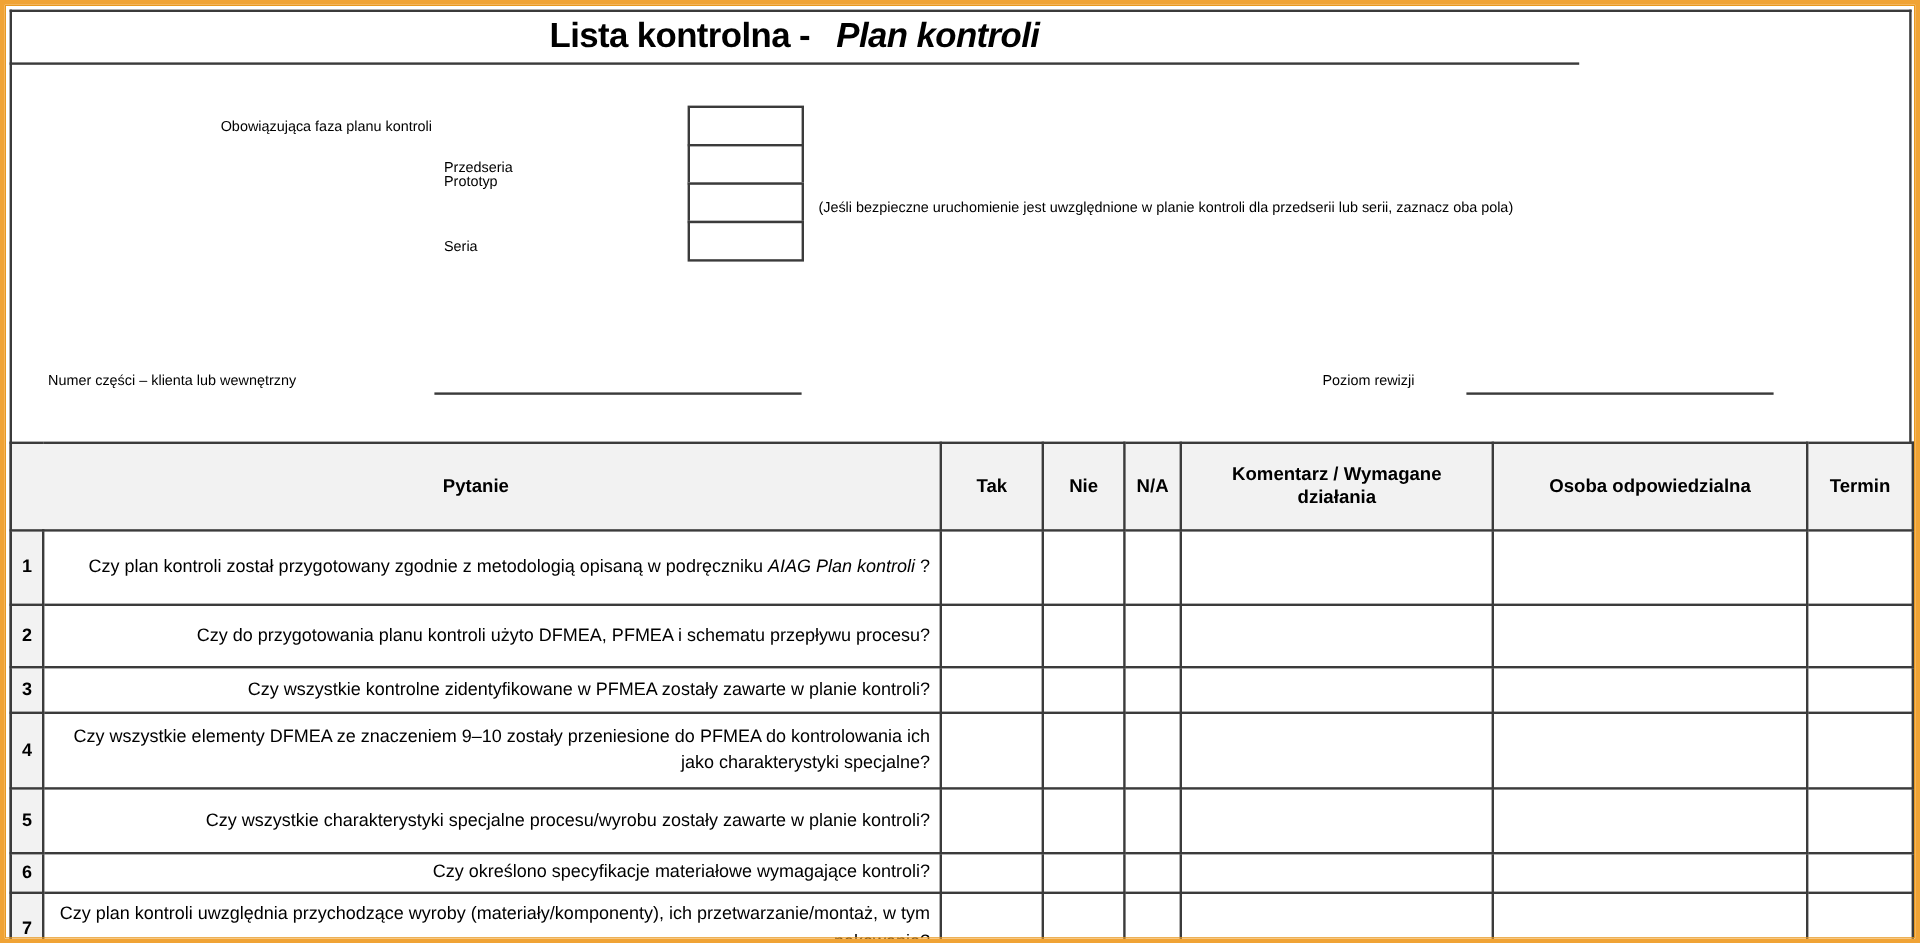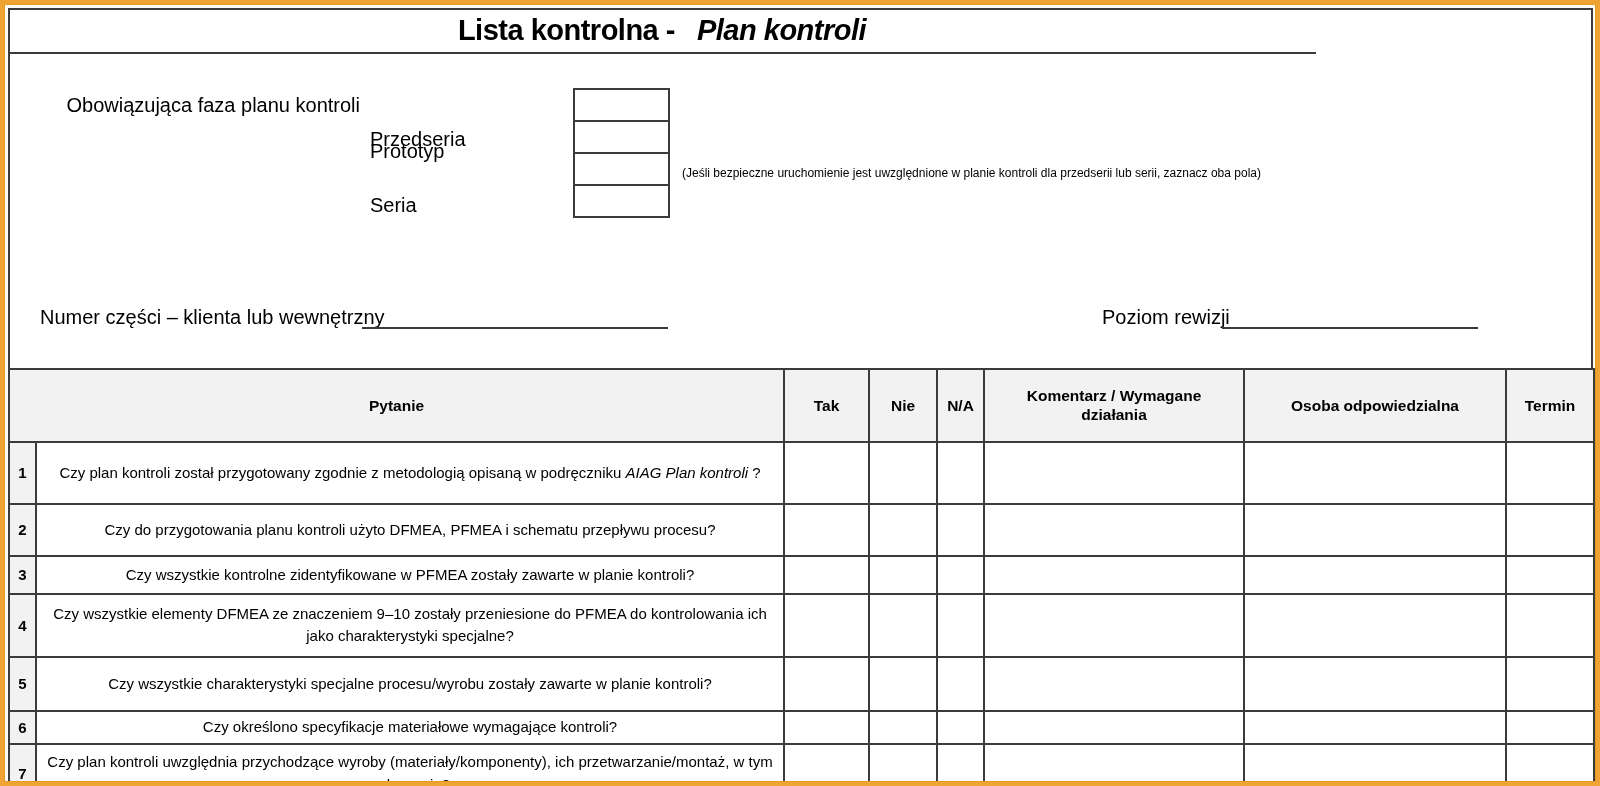--- a/index.html
+++ b/index.html
@@ -10,21 +10,21 @@
   }
   .page{position:absolute;inset:0;}
   
   .frame{position:absolute;inset:0;border:4px solid #F0A335;box-shadow:inset 0 0 0 1px #E8981F;pointer-events:none;z-index:50;}
   .sheet{position:absolute;left:8px;top:8px;width:1585px;height:778px;
          border:2px solid #3B3B3B;border-bottom:none;box-sizing:border-box;background:#fff;}
   .title-bar{position:absolute;left:8px;top:8px;width:1308px;height:46px;box-sizing:border-box;
              border-bottom:2px solid #3B3B3B;display:flex;align-items:center;justify-content:center;
              font-size:29px;font-weight:bold;letter-spacing:-0.5px;}
   .title-bar .it{font-style:italic;margin-left:22px;}
-  .lbl{position:absolute;font-size:20px;white-space:nowrap;}
+  .lbl{position:absolute;font-size:12px;white-space:nowrap;}
   .phase-label{left:40px;top:88px;width:320px;height:34px;display:flex;align-items:center;justify-content:flex-end;}
   .opt{left:370px;height:34px;display:flex;align-items:center;}
   .opt0{top:102px;margin-top:32px;} .opt1{top:122px;} .opt2{top:156px;} .opt3{top:188px;}
   .cb-stack{position:absolute;left:573px;top:88px;width:97px;}
   .cb{width:97px;height:34px;border:2px solid #3B3B3B;box-sizing:border-box;background:#fff;}
   .cb + .cb{margin-top:-2px;}
   .note{position:absolute;left:682px;top:156px;height:34px;display:flex;align-items:center;
         font-size:12px;white-space:nowrap;}
   .field-label{top:306px;height:22px;display:flex;align-items:center;}
   .part-label{left:40px;}
@@ -32,21 +32,21 @@
   .uline{position:absolute;top:308px;height:21px;border-bottom:2px solid #3a3a3a;box-sizing:border-box;background:transparent;}
   .part-line{left:362px;width:306px;}
   .rev-line{left:1222px;width:256px;}
   .table-wrap{position:absolute;left:8px;top:368px;width:1585px;}
   table{border-collapse:collapse;table-layout:fixed;width:1585px;}
   th,td{border:2px solid #3B3B3B;box-sizing:border-box;padding:0;}
   thead th{background:#F2F2F2;font-weight:bold;font-size:15.5px;text-align:center;vertical-align:middle;line-height:1.25;}
   thead tr{height:50px;}
   th.comment-h{padding:16px 24px;}
   td.num{background:#F2F2F2;font-weight:bold;font-size:15px;text-align:center;vertical-align:middle;}
-  td.q{font-size:15px;line-height:1.5;text-align:center;vertical-align:middle;padding:3px 8px;border-radius:24px;}
+  td.q{font-size:15px;line-height:1.5;text-align:right;vertical-align:middle;padding:3px 8px;border-radius:24px;}
   td.q .it{font-style:italic;}
   td.blank{background:#fff;}
   tr.r0{height:62px;} tr.r1{height:52px;} tr.r2{height:38px;} tr.r3{height:63px;}
   tr.r4{height:54px;} tr.r5{height:33px;} tr.r6{height:60px;} tr.r7{height:12px;}
 </style>
 </head>
 <body>
 
 <div class="page">
 

